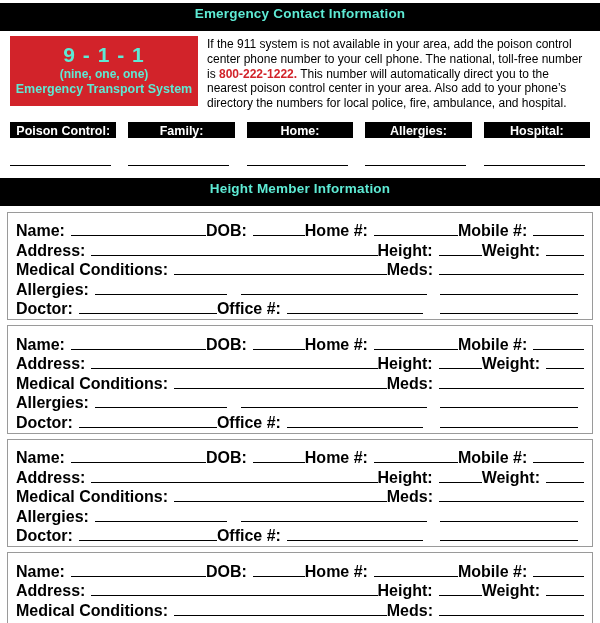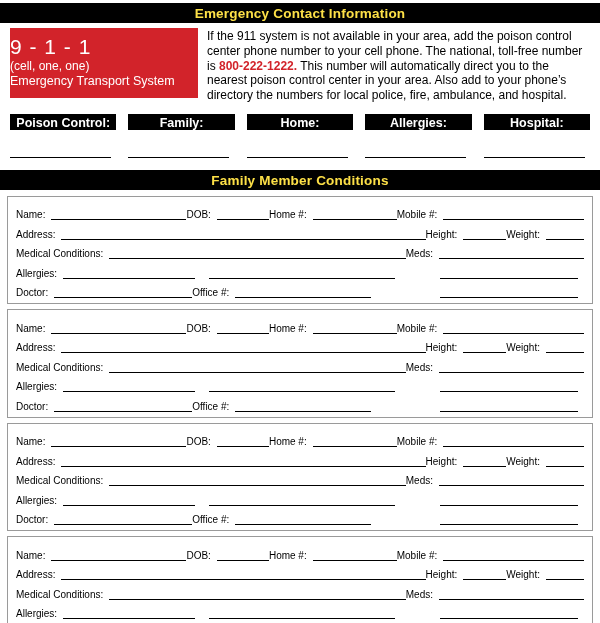--- a/index.html
+++ b/index.html
@@ -9,30 +9,30 @@
     --card-border:#9a9a9a;
   }
   *{margin:0;padding:0;box-sizing:border-box;}
   html,body{background:#fff;}
   body{
     width:600px;height:623px;overflow:hidden;
     font-family:"Liberation Sans","DejaVu Sans",sans-serif;
     color:#000;
   }
   .bar{
-    background:var(--bar);color:#fde047;font-weight:bold;
-    font-size:13.5px;text-align:center;height:20px;line-height:22px;
+    background:var(--bar);color:#5eead4;font-weight:bold;
+    font-size:13.5px;text-align:center;height:28px;line-height:22px;
     margin-top:3px;letter-spacing:.2px;
   }
   .bar.family{margin-top:12px;}
   
   .top{display:flex;margin:5px 8px 0 10px;gap:9px;}
   .redbox{
     width:188px;min-width:188px;height:70px;background:var(--red);
-    color:#ffffff;text-align:left;font-weight:normal;padding-top:7px;
+    color:#5eead4;text-align:center;font-weight:bold;padding-top:7px;
   }
   .redbox .big{font-size:21px;letter-spacing:1px;line-height:24px;}
   .redbox .sub1{font-size:12px;line-height:15px;}
   .redbox .sub2{font-size:12.5px;line-height:15px;}
   .intro{flex:1;font-size:12px;line-height:14.8px;padding-top:1px;}
   .intro .phone{color:var(--red);font-weight:bold;}
   
   .clabels{display:flex;gap:12px;margin:11px 10px 0;}
   .clabel{
     flex:1;background:var(--bar);color:#fff;font-weight:bold;
@@ -41,42 +41,42 @@
   }
   .clines{display:flex;gap:12px;margin:27px 10px 0;}
   .clcol{flex:1;}
   .cline{width:95%;border-bottom:1.5px solid var(--line);height:1px;}
   
   .card{
     margin:5px 7px 0;border:1px solid var(--card-border);
     padding:6px 8px 3px;background:#fff;
   }
   .card:first-child{margin-top:6px;}
-  .frow{display:flex;align-items:flex-end;height:19.5px;font-size:10px;}
+  .frow{display:flex;align-items:flex-end;height:19.5px;font-size:16px;font-weight:bold;}
   .lbl{white-space:nowrap;line-height:14px;margin-right:6px;}
   .line{border-bottom:1.3px solid var(--line);height:12px;margin-bottom:2px;}
   .frow .lbl:not(:first-child){}
   .ml14{margin-left:14px;}
   .grow{flex:1;}
   .rcol{margin-left:auto;width:138px;margin-right:6px;}
   .w135{width:135px;}.w52{width:52px;}.w84{width:84px;}
   .w43{width:43px;}.w38{width:38px;}.w145{width:145px;}
   .w132{width:132px;}.w186{width:186px;}.w138{width:138px;}.w136{width:136px;}
 </style>
 </head>
 <body>
 
 <div class="bar">
   <span>Emergency Contact Information</span>
 </div>
 
 <div class="top">
   <div class="redbox">
     <div class="big">9 - 1 - 1</div>
-    <div class="sub1">(cell, one, one)</div>
+    <div class="sub1">(nine, one, one)</div>
     <div class="sub2">Emergency Transport System</div>
   </div>
   <div class="intro"><span>If the 911 system is not available in your area, add the poison control center phone number to your cell phone. The national, toll-free number is </span><span class="phone">800-222-1222.</span><span> This number will automatically direct you to the nearest poison control center in your area. Also add to your phone’s directory the numbers for local police, fire, ambulance, and hospital.</span></div>
 </div>
 
 <div class="clabels" id="contact-labels">
     <div class="clabel">Poison Control:</div>
     <div class="clabel">Family:</div>
     <div class="clabel">Home:</div>
     <div class="clabel">Allergies:</div>
@@ -94,21 +94,21 @@
     </div>
     <div class="clcol">
       <div class="cline"></div>
     </div>
     <div class="clcol">
       <div class="cline"></div>
     </div>
   </div>
 
 <div class="bar family">
-  <span>Family Member Conditions</span>
+  <span>Height Member Information</span>
 </div>
 
 <div id="members">
   <div class="card">
     <div class="frow">
       <span class="lbl">Name:</span>
       <span class="line w135"></span>
       <span class="lbl">DOB:</span>
       <span class="line w52"></span>
       <span class="lbl">Home #:</span>

